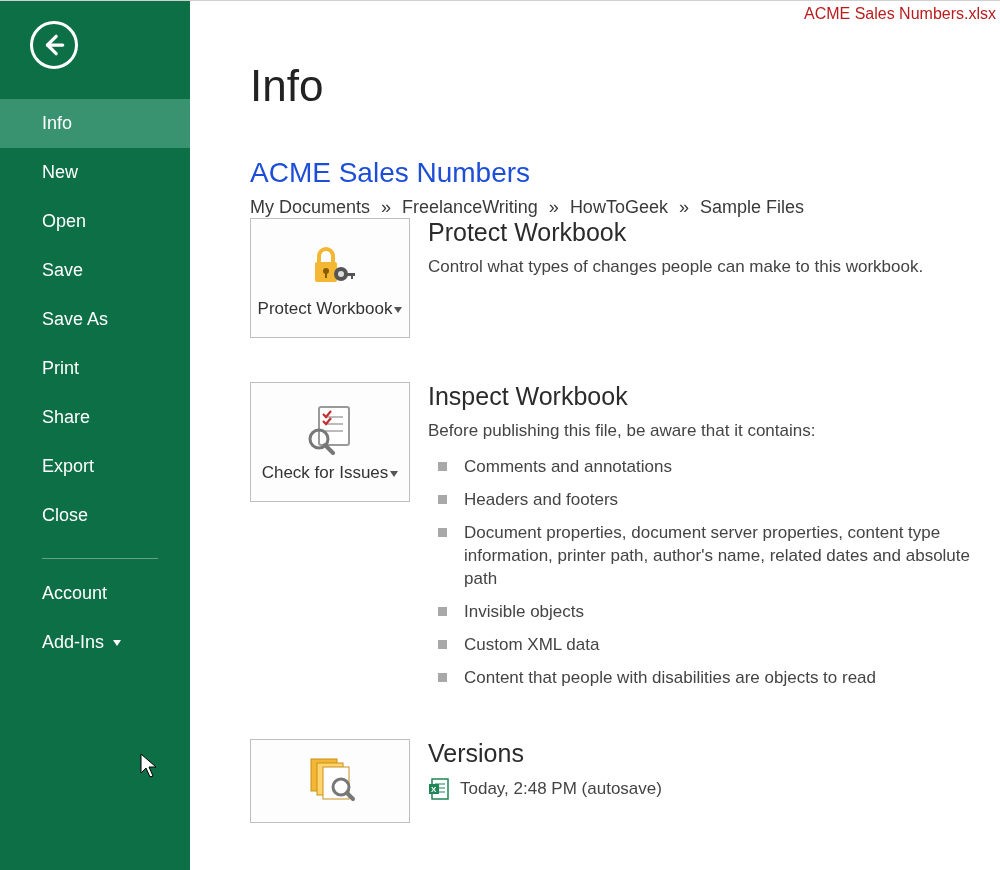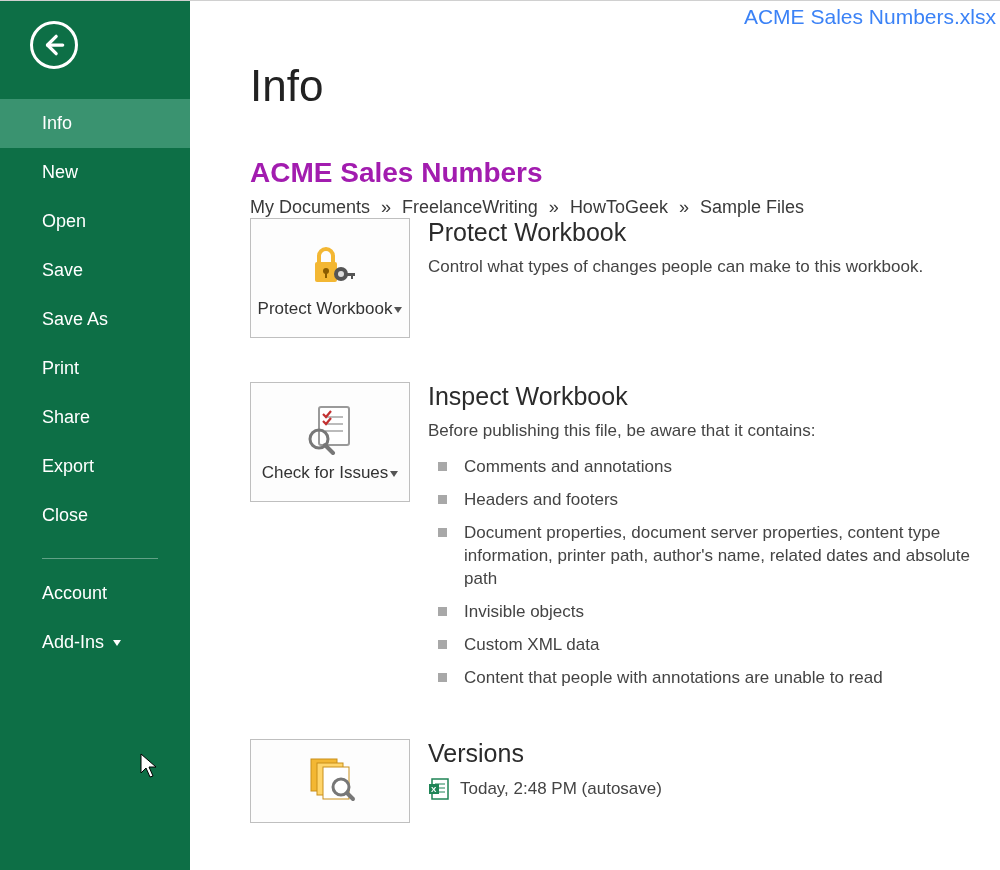--- a/index.html
+++ b/index.html
@@ -10,22 +10,22 @@
   width: 100%;
   height: 100%;
   border-top: 1px solid #d0d0d0;
   position: relative;
 }
 
 .titlebar-filename {
   position: absolute;
   top: 4px;
   right: 4px;
-  font-size: 21px;
-  color: #3b82f6;
+  font-size: 16px;
+  color: #b91c1c;
 }
 
 
 .sidebar {
   width: 190px;
   background: #0d6f46;
   background: linear-gradient(to bottom, #0e7147 0%, #0b623d 100%);
   background: #0d6f46;
   color: #fff;
   display: flex;
@@ -85,22 +85,22 @@
   color: #333;
 }
 .page-title {
   font-size: 44px;
   font-weight: 300;
   color: #222;
   margin-bottom: 46px;
 }
 .doc-title {
   font-size: 28px;
-  color: #a21caf;
-  font-weight: 700;
+  color: #1d4ed8;
+  font-weight: 400;
   margin-bottom: 8px;
 }
 .breadcrumbs {
   font-size: 18px;
   color: #3a3a3a;
 }
 .breadcrumbs .sep { margin: 0 6px; color: #3a3a3a; }
 
 .section {
   display: flex;
@@ -266,21 +266,21 @@
       </div>
       <div class="section-body">
         <div class="sec-title">Inspect Workbook</div>
         <div class="sec-desc">Before publishing this file, be aware that it contains:</div>
         <ul class="issues">
           <li>Comments and annotations</li>
           <li>Headers and footers</li>
           <li>Document properties, document server properties, content type information, printer path, author's name, related dates and absolute path</li>
           <li>Invisible objects</li>
           <li>Custom XML data</li>
-          <li>Content that people with annotations are unable to read</li>
+          <li>Content that people with disabilities are objects to read</li>
         </ul>
       </div>
     </div>
 
     <div class="section" style="margin-bottom:0">
       <div class="big-btn" style="min-height:80px">
         <div class="icon-slot">
           <svg width="54" height="48" viewBox="0 0 54 48">
             <rect x="8" y="4" width="26" height="32" fill="#f3b733" stroke="#c98f1a"></rect>
             <rect x="14" y="8" width="26" height="32" fill="#ffd56b" stroke="#c98f1a"></rect>

